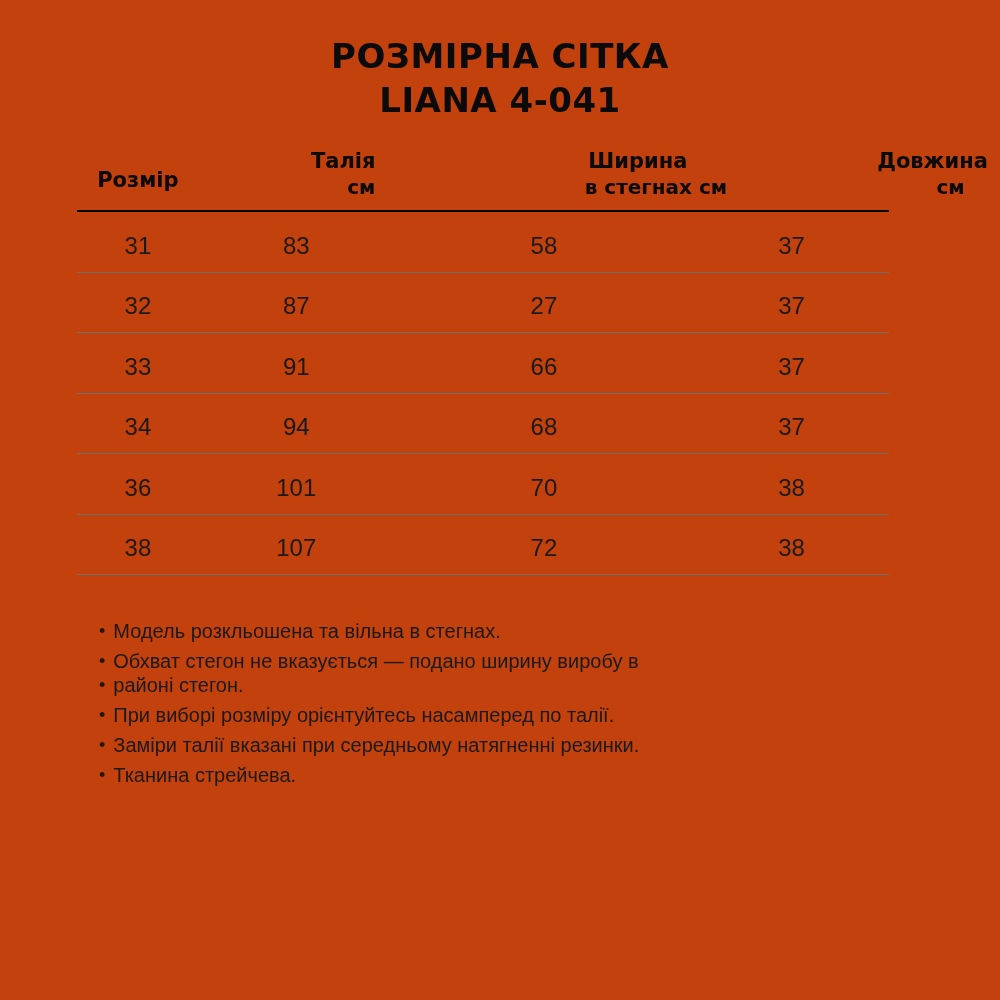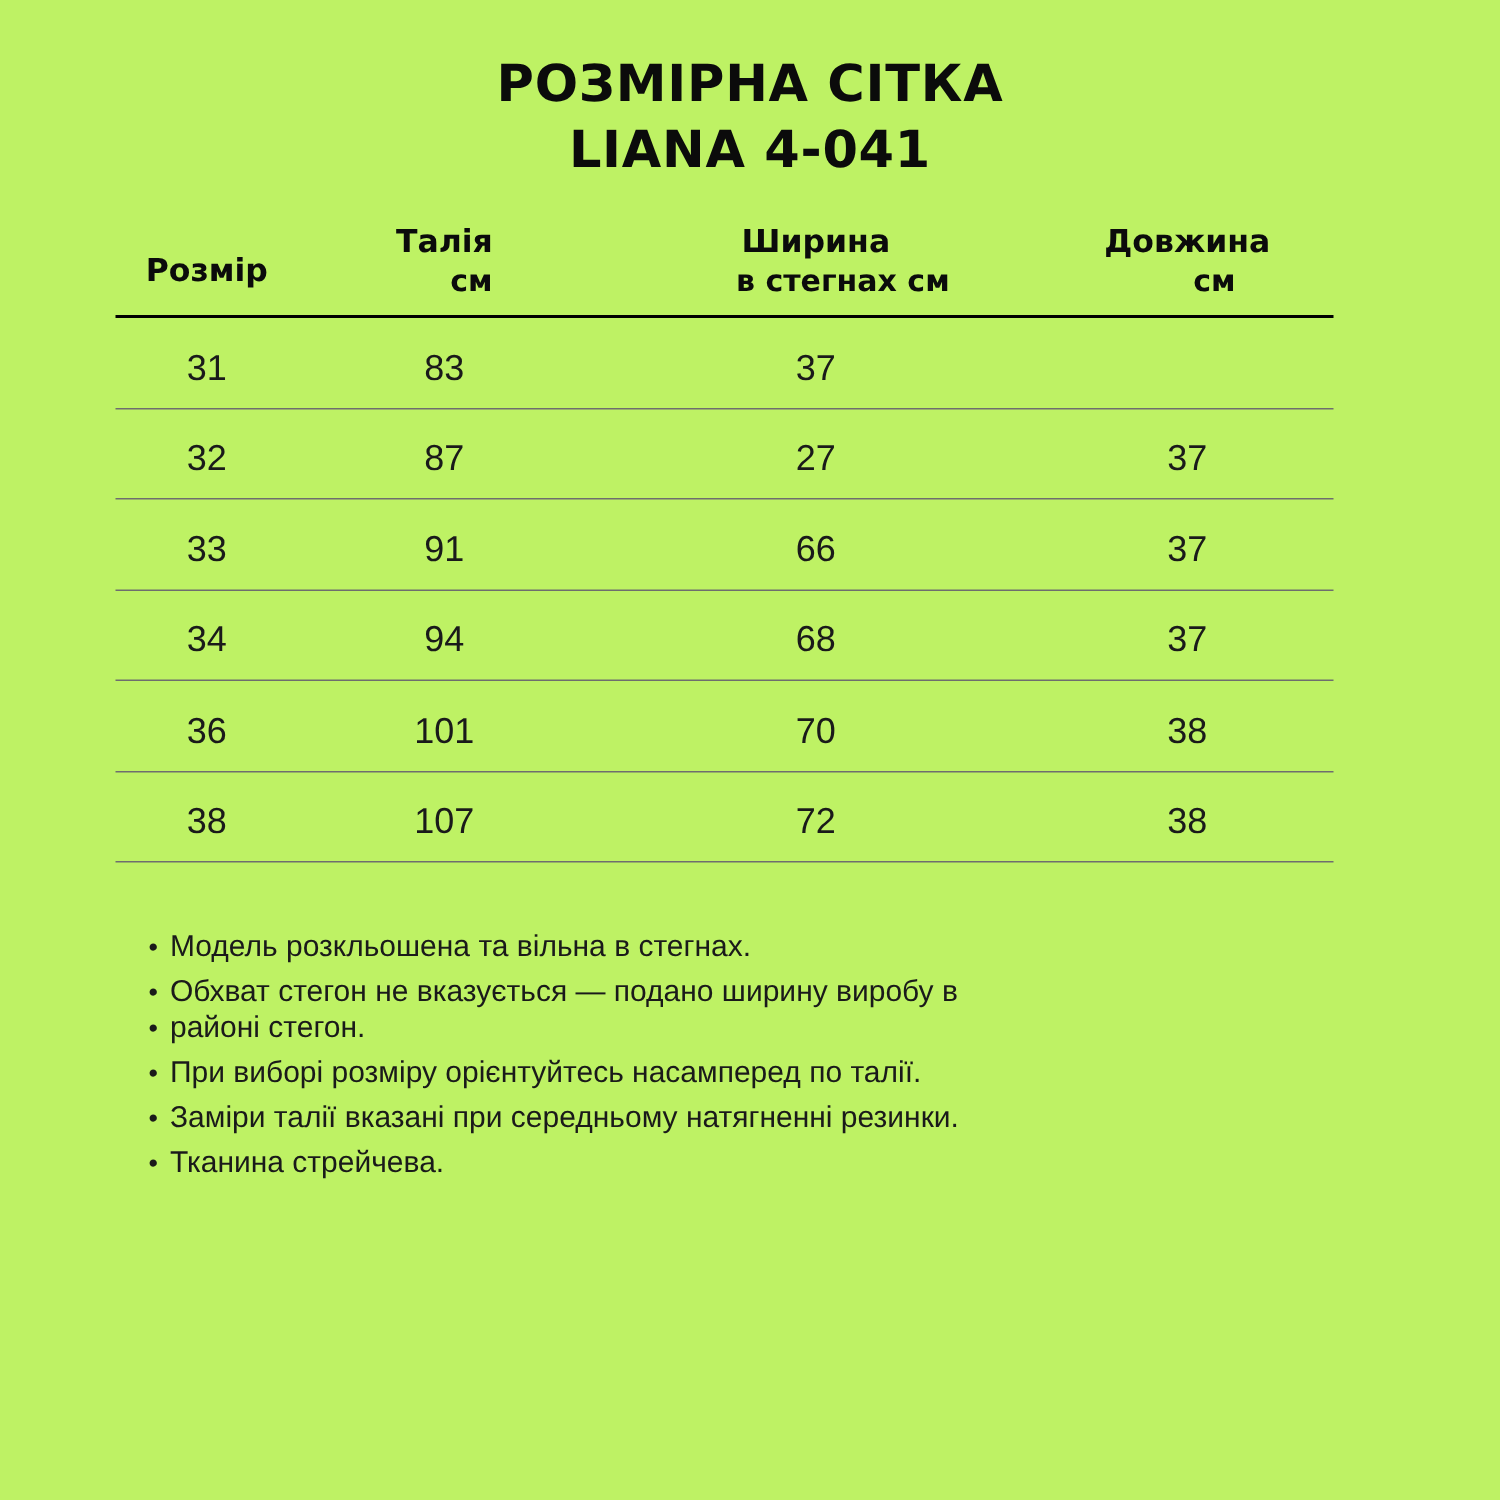--- a/index.html
+++ b/index.html
@@ -1,19 +1,19 @@
 <!DOCTYPE html>
 <html><head>
 <meta charset="utf-8">
 <style>
   html, body { margin: 0; padding: 0; background: #ffffff; }
   .page {
     width: 1000px;
     height: 1000px;
-    background: #bef264;
+    background: #c2410c;
     position: relative;
     font-family: "Liberation Sans", sans-serif;
     color: #161616;
     overflow: hidden;
     box-sizing: border-box;
     padding-top: 34px;
   }
 
   
   .title {
@@ -31,20 +31,21 @@
     width: 812px;
     margin: 26px 0 0 77px;
   }
   .t-header, .t-row {
     display: grid;
     grid-template-columns: 15% 24% 37% 24%;
   }
   .t-header {
     border-bottom: 2.5px solid #000000;
     height: 62px;
+    gap: 47px;
   }
   .h-cell {
     display: flex;
     flex-direction: column;
     justify-content: flex-end;
     align-items: center;
     text-align: center;
     font-family: "DejaVu Sans", sans-serif;
     font-weight: bold;
     color: #0b0b0b;
@@ -118,20 +119,21 @@
       </div>
       <div class="h-cell">
         <div class="h-main">Довжина</div>
         <div class="h-sub">см</div>
       </div>
     </div>
 
     <div class="t-row">
       <div class="t-cell">31</div>
       <div class="t-cell">83</div>
+      <div class="t-cell">58</div>
       <div class="t-cell">37</div>
     </div>
     <div class="t-row">
       <div class="t-cell">32</div>
       <div class="t-cell">87</div>
       <div class="t-cell">27</div>
       <div class="t-cell">37</div>
     </div>
     <div class="t-row">
       <div class="t-cell">33</div>

